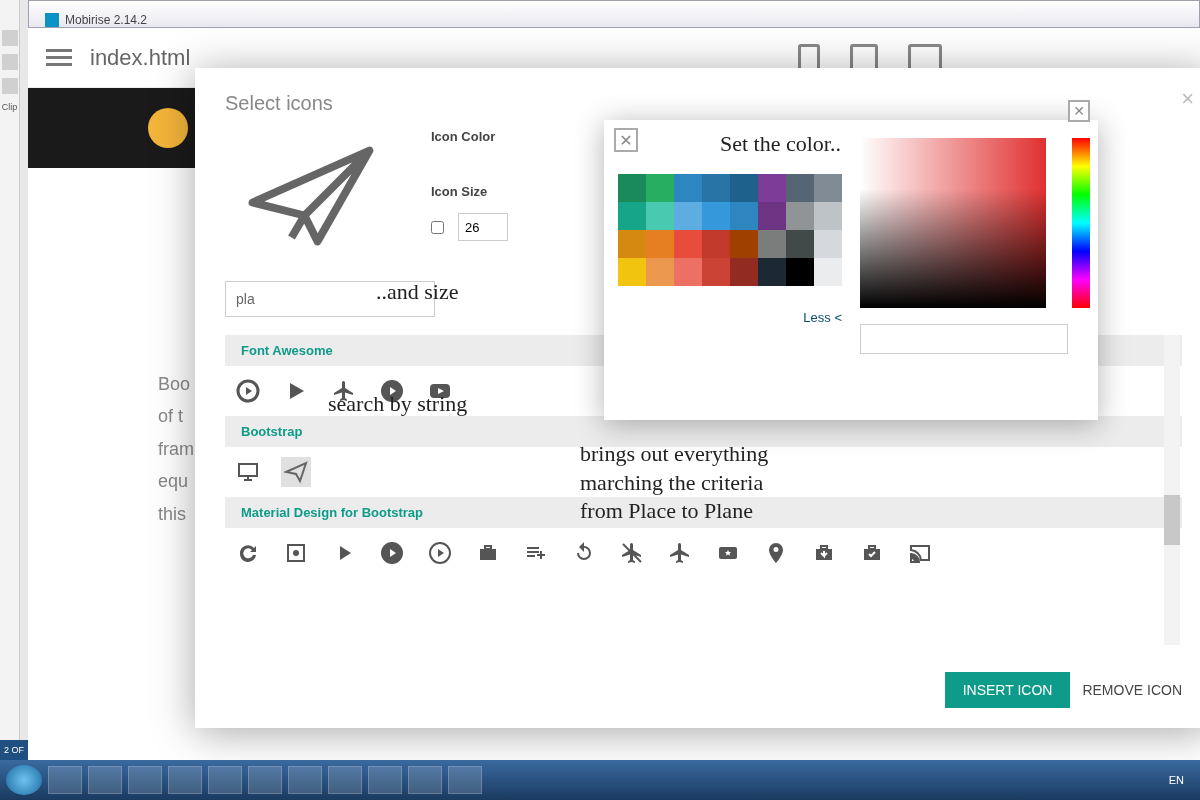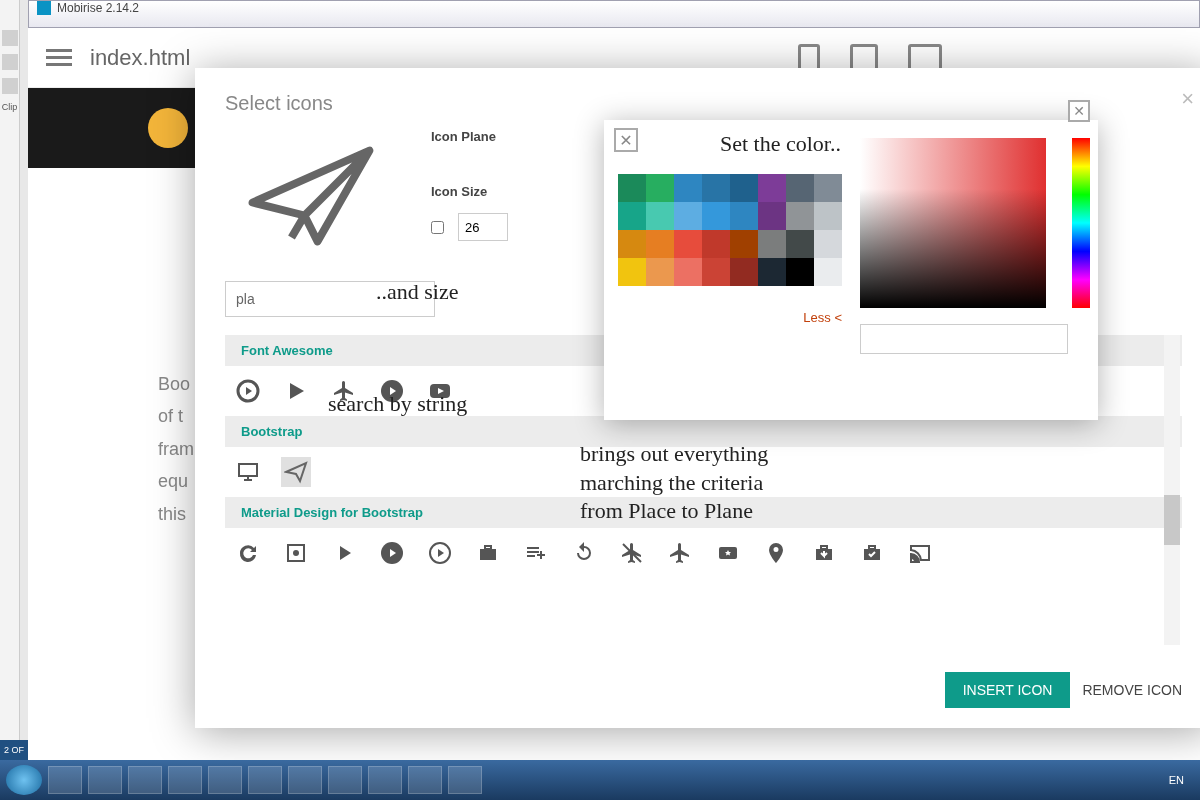--- a/index.html
+++ b/index.html
@@ -4,22 +4,22 @@
 <style>
 * { box-sizing: border-box; margin: 0; padding: 0; }
 body {
   width: 1200px; height: 800px; overflow: hidden;
   font-family: Arial, Helvetica, sans-serif;
   background: #e8e8e8; position: relative;
 }
 
 .win-titlebar {
   height: 28px; background: linear-gradient(#fff,#e8e8f0);
-  border: 1px solid #a0a0b0; display: flex; align-items: flex-start;
-  padding: 0 8px; font-size: 12px; color: #444;
+  border: 1px solid #a0a0b0; display: flex; align-items: flex-end;
+  padding: 0 16px; font-size: 12px; color: #444;
   position: absolute; left: 28px; right: 0; top: 0;
 }
 .win-titlebar .app-icon { width:14px; height:14px; background:#0a93c4; margin-right:6px; }
 
 .ribbon-left {
   position:absolute; left:0; top:0; width:20px; height:760px;
   background:#f3f3f3; border-right:1px solid #ccc;
   display:flex; flex-direction:column; align-items:center; padding-top:30px; gap:8px;
   font-size:9px; color:#555;
 }
@@ -84,21 +84,21 @@
 
 .picker {
   position:absolute; left:604px; top:120px; width:494px; height:300px;
   background:#fff; box-shadow:0 4px 28px rgba(0,0,0,0.3);
   display:flex; padding:14px 14px 14px 14px; gap:18px;
 }
 .picker .close-x { position:absolute; left:10px; top:8px; width:24px; height:24px; border:2px solid #aaa; display:flex; align-items:center; justify-content:center; color:#888; font-size:16px; cursor:pointer;}
 .swatch-side { width:224px; padding-top:40px;}
 .swatch-grid { display:grid; grid-template-columns:repeat(8,28px); grid-auto-rows:28px; }
 .sw { width:28px; height:28px;}
-.less { text-align:right; font-size:13px; color:#c2410c; margin-top:24px; cursor:pointer;}
+.less { text-align:right; font-size:13px; color:#0c4a6e; margin-top:24px; cursor:pointer;}
 .grad-side { position:relative; padding-top:4px;}
 .grad-main {
   width:186px; height:170px; position:relative;
   background:
     linear-gradient(to top, #000, rgba(0,0,0,0) 70%),
     linear-gradient(to right, #fff, #e03030);
 }
 .hue-bar { position:absolute; right:-22px; top:4px; width:18px; height:170px;
   background:linear-gradient(#f00,#ff0,#0f0,#0ff,#00f,#f0f,#f00);}
 .picker-close2 { position:absolute; right:-22px; top:-34px; width:22px; height:22px; border:2px solid #aaa; color:#888; display:flex; align-items:center; justify-content:center; cursor:pointer; font-size:14px; background:#fff;}
@@ -158,21 +158,21 @@
   <div class="modal-title">Select icons</div>
   <div class="modal-close">×</div>
 
   <div class="preview-area">
     <div class="big-icon">
       <svg viewBox="0 0 100 80">
         <path d="M5 45 L95 5 L55 75 L45 55 Z M45 55 L95 5 M45 55 L35 72" fill="none" stroke="#666" stroke-width="6" stroke-linejoin="round"></path>
       </svg>
     </div>
     <div class="controls">
-      <div class="ctl-label">Icon Plane</div>
+      <div class="ctl-label">Icon Color</div>
       <div style="height:26px"></div>
       <div class="ctl-label">Icon Size</div>
       <div class="ctl-row">
         <input type="checkbox" style="">
         <input class="size-input" value="26" style="">
       </div>
     </div>
   </div>
 
   <input class="search-input" value="pla" style="">

